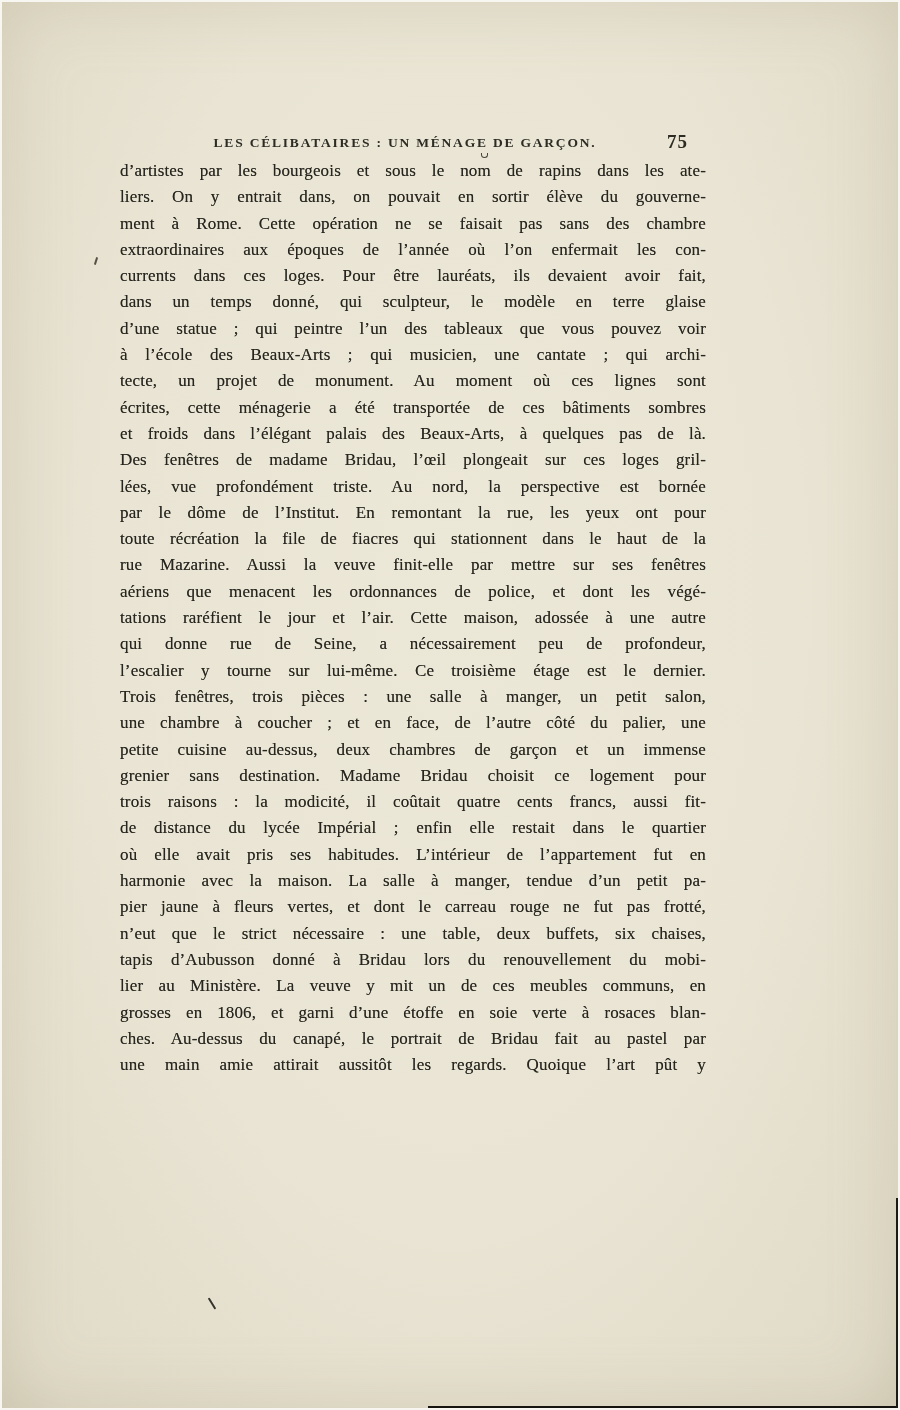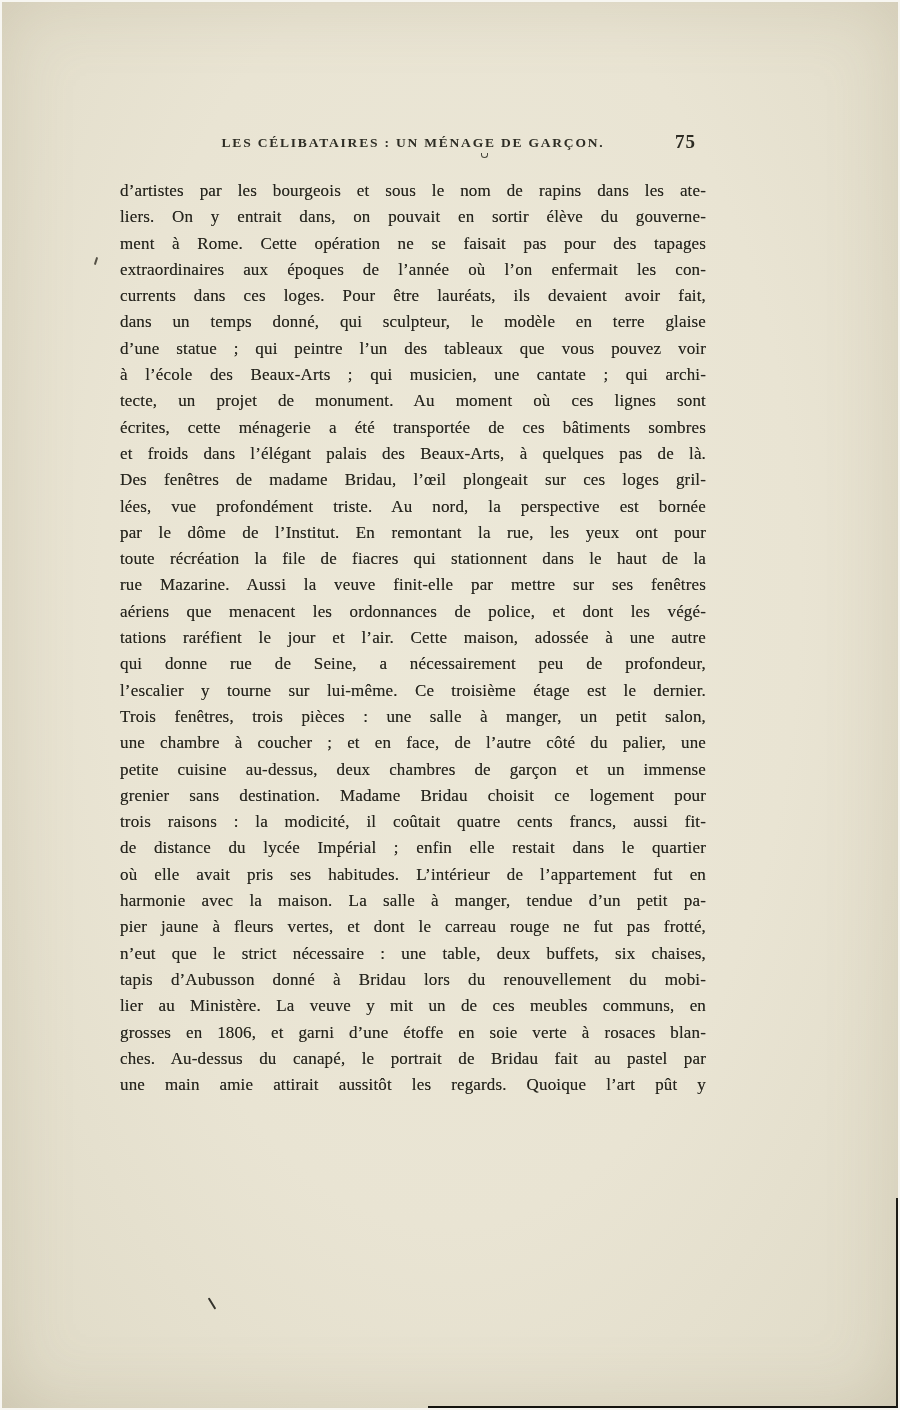--- a/index.html
+++ b/index.html
@@ -13,21 +13,21 @@
   .page {
     position: absolute;
     inset: 0;
     background: radial-gradient(ellipse at 50% 42%, #ece8d8 0%, #e9e4d3 55%, #e1dcc9 92%, #dcd7c3 100%);
     border: 2px solid #f7f6f1;
     box-shadow: inset 0 0 70px rgba(150, 138, 105, 0.22);
   }
   .header {
     position: absolute;
     top: 133px;
-    left: 118px;
+    left: 110px;
     width: 586px;
     height: 24px;
   }
   .running-title {
     position: absolute;
     left: 0; right: 0;
     text-align: center;
     font-size: 13.5px;
     font-weight: bold;
     letter-spacing: 1.8px;
@@ -38,21 +38,21 @@
     position: absolute;
     right: 10px;
     top: -4px;
     font-size: 19px;
     font-weight: bold;
     letter-spacing: 1px;
     color: #2d2c24;
   }
   .body-text {
     position: absolute;
-    top: 176px;
+    top: 156px;
     left: 118px;
     width: 586px;
     color: #26251e;
     font-size: 17px;
     line-height: 26.3px;
   }
   .text-line {
     text-align: justify;
     text-align-last: justify;
     letter-spacing: 0.15px;
@@ -99,21 +99,21 @@
 <div class="page">
 
   <div class="header">
     <div class="running-title">LES CÉLIBATAIRES : UN MÉNAGE DE GARÇON.</div>
     <div class="page-number">75</div>
   </div>
 
   <div class="body-text">
       <div class="text-line">d’artistes par les bourgeois et sous le nom de rapins dans les ate-</div>
       <div class="text-line">liers. On y entrait dans, on pouvait en sortir élève du gouverne-</div>
-      <div class="text-line">ment à Rome. Cette opération ne se faisait pas pour des tapages</div>
+      <div class="text-line">ment à Rome. Cette opération ne se faisait pas sans des chambre</div>
       <div class="text-line">extraordinaires aux époques de l’année où l’on enfermait les con-</div>
       <div class="text-line">currents dans ces loges. Pour être lauréats, ils devaient avoir fait,</div>
       <div class="text-line">dans un temps donné, qui sculpteur, le modèle en terre glaise</div>
       <div class="text-line">d’une statue ; qui peintre l’un des tableaux que vous pouvez voir</div>
       <div class="text-line">à l’école des Beaux-Arts ; qui musicien, une cantate ; qui archi-</div>
       <div class="text-line">tecte, un projet de monument. Au moment où ces lignes sont</div>
       <div class="text-line">écrites, cette ménagerie a été transportée de ces bâtiments sombres</div>
       <div class="text-line">et froids dans l’élégant palais des Beaux-Arts, à quelques pas de là.</div>
       <div class="text-line">Des fenêtres de madame Bridau, l’œil plongeait sur ces loges gril-</div>
       <div class="text-line">lées, vue profondément triste. Au nord, la perspective est bornée</div>

